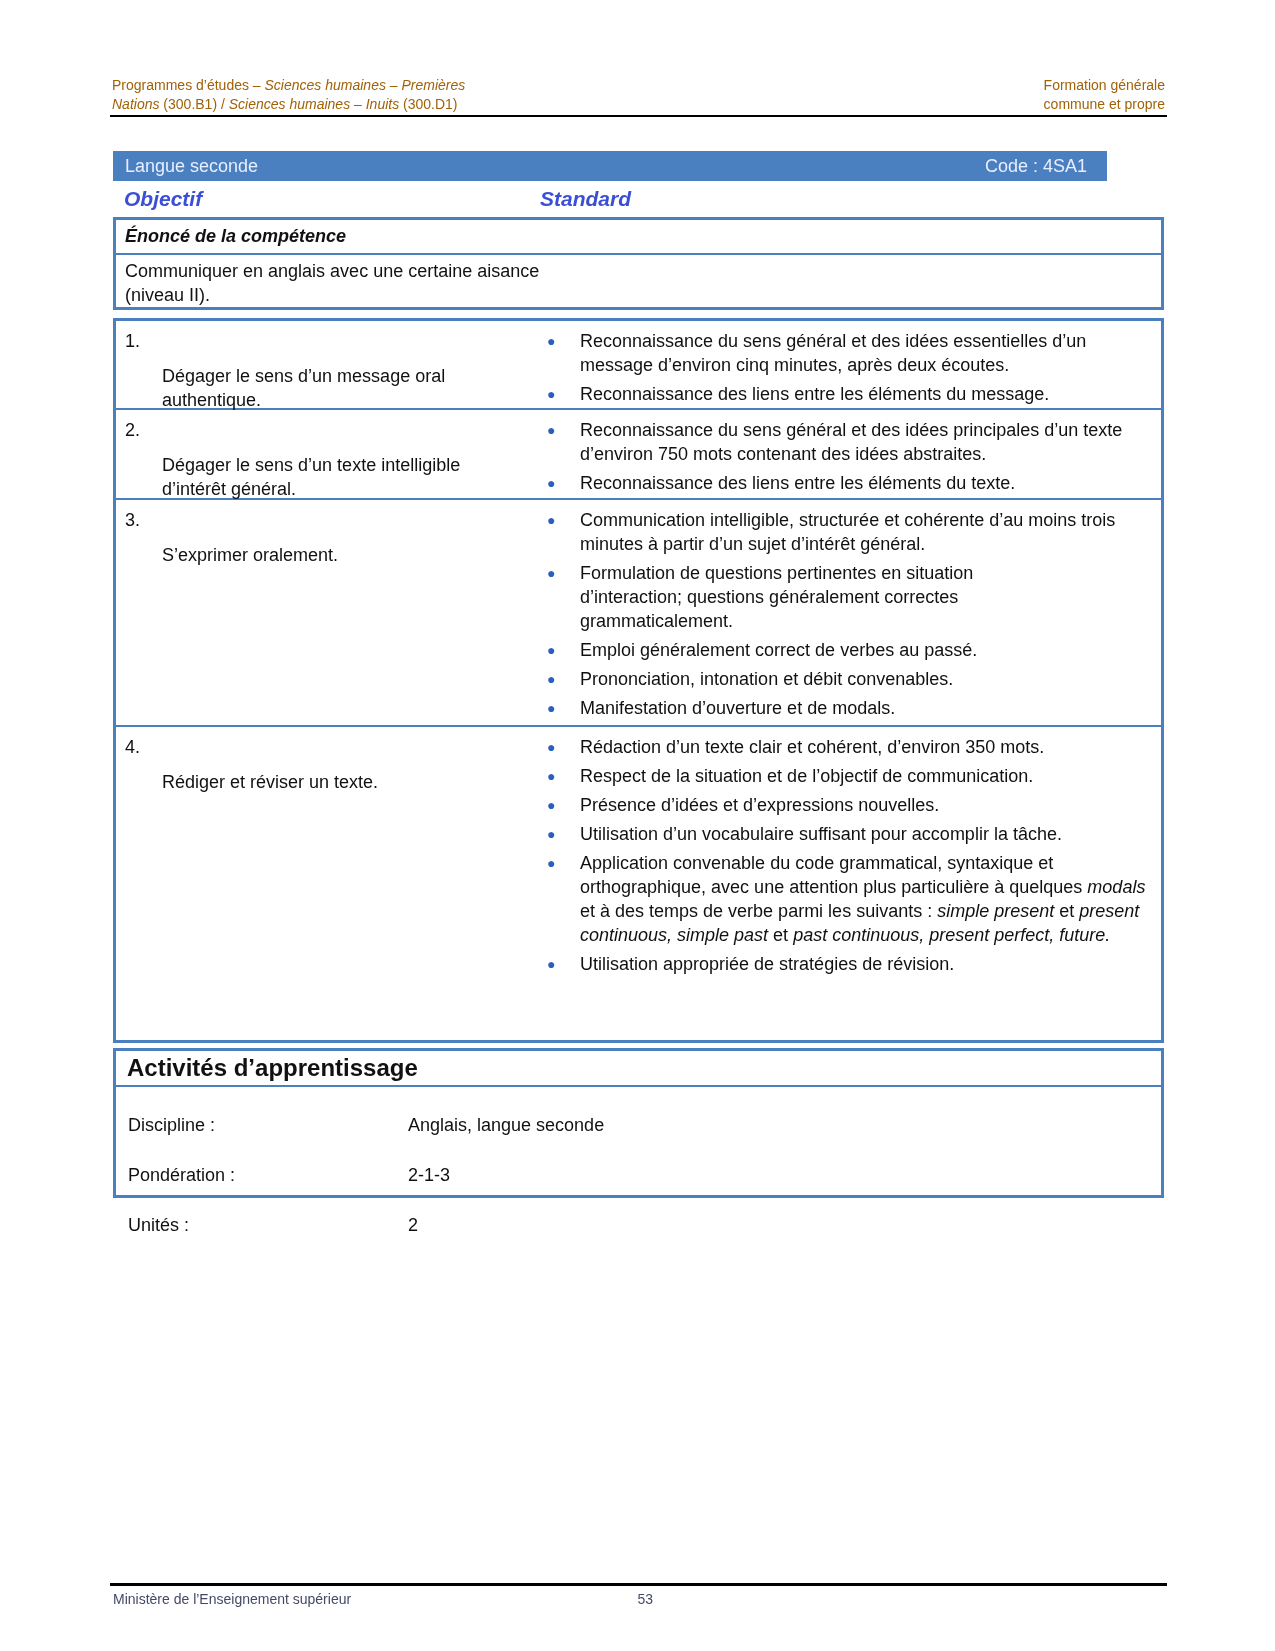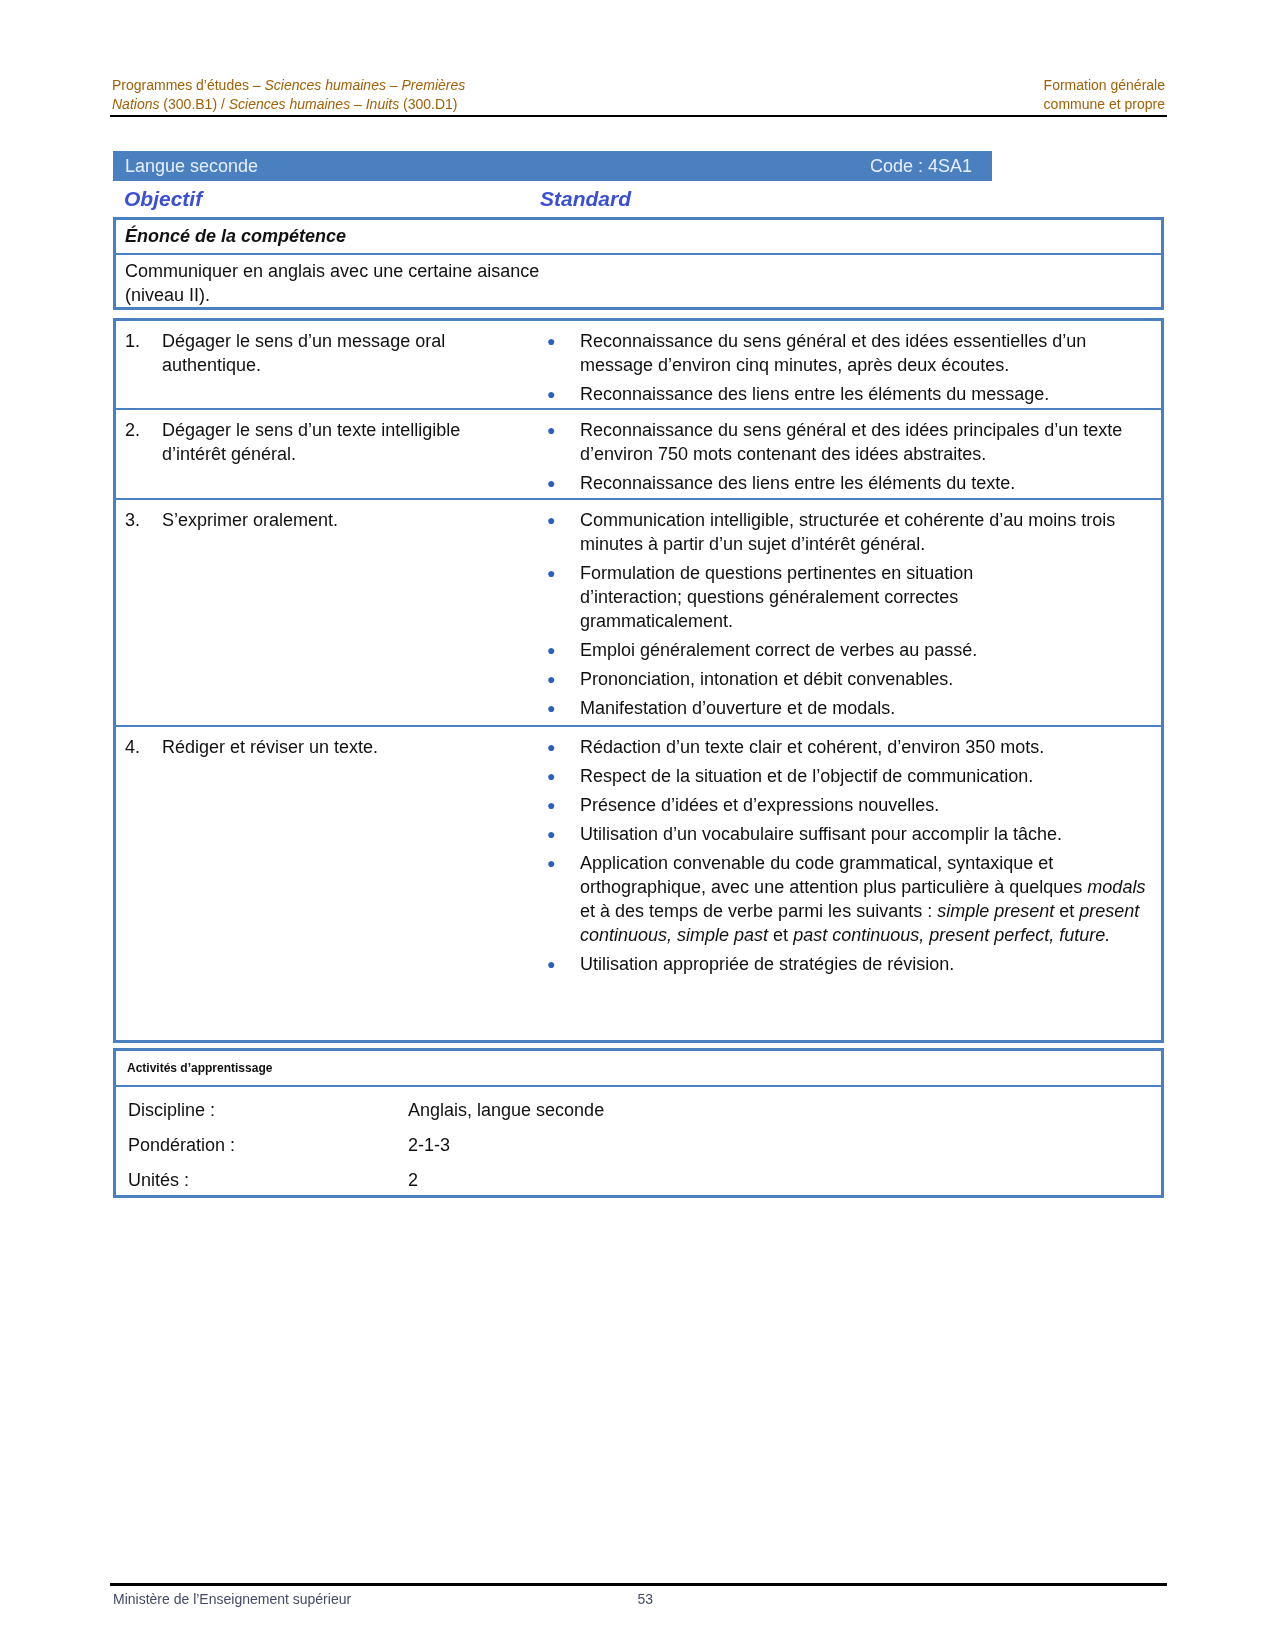--- a/index.html
+++ b/index.html
@@ -6,21 +6,21 @@
   body { width: 1275px; height: 1651px; position: relative; overflow: hidden;
          font-family: "Liberation Sans", sans-serif; color: #111; }
 
   .page-header { position: absolute; left: 112px; top: 76px; width: 1053px; }
   .page-header .row { display: flex; justify-content: space-between;
                       font-size: 14px; line-height: 19px; color: #a16207; }
   .page-header .row .left i { font-style: italic; }
   .header-rule { position: absolute; left: 110px; top: 115px; width: 1057px;
                  height: 2px; background: #000; }
 
-  .title-bar { position: absolute; left: 113px; top: 151px; width: 879px; height: 30px;
+  .title-bar { position: absolute; left: 113px; top: 151px; width: 994px; height: 30px;
                background: #4a7fc0; display: flex; justify-content: space-between;
                align-items: center; padding: 0 20px 0 12px; box-sizing: border-box;
                color: #e8eeff; font-size: 18px; }
 
   .objective-row { position: absolute; left: 113px; top: 184px; width: 1051px; height: 30px;
                    display: flex; align-items: center; }
   .objective-row .label { font-weight: bold; font-style: italic; font-size: 21px;
                           color: #3b4fd6; }
   .objective-row .col-left { width: 427px; padding-left: 11px; box-sizing: border-box; }
 
@@ -33,31 +33,31 @@
   .elements-box { left: 113px; top: 318px; width: 1051px; height: 725px; }
   .elements-box .head { height: 32px; border-bottom: 2px solid #4a7fc0; display: flex;
                         align-items: center; font-weight: bold; font-size: 18px; }
   .elements-box .head .c1 { width: 427px; padding-left: 9px; box-sizing: border-box; }
 
   .el-row { display: flex; border-bottom: 2px solid #4a7fc0; box-sizing: border-box; }
   .el-row:last-child { border-bottom: none; }
   .el-left { width: 427px; padding: 8px 0 0 9px; box-sizing: border-box; font-size: 18px;
              line-height: 24px; display: flex; }
   .el-left .num { width: 37px; flex: none; }
-  .el-left .txt { width: 340px; }
+  .el-left .txt { width: 340px; margin-top: 35px; }
   .el-right { flex: 1; padding: 8px 0 6px 0; box-sizing: border-box; }
   .crit { display: flex; font-size: 18px; line-height: 24px; margin-bottom: 5px; }
   .crit .bullet { width: 37px; flex: none; color: #2a5fc0; font-size: 14px; padding-left: 4px; box-sizing: border-box; }
   .crit .ctext { width: 575px; }
   .crit .ctext i { font-style: italic; }
 
   .activites-box { left: 113px; top: 1048px; width: 1051px; height: 150px; }
   .activites-box .head { height: 34px; border-bottom: 2px solid #4a7fc0; display: flex;
-                         align-items: center; padding-left: 11px; font-weight: bold; font-size: 12px; }
-  .kv { display: flex; font-size: 18px; line-height: 24px; padding-left: 12px; margin-top: 11px; }
+                         align-items: center; padding-left: 11px; font-weight: bold; font-size: 24px; }
+  .kv { display: flex; font-size: 18px; line-height: 24px; padding-left: 12px; margin-top: 26px; }
   .kv .k { width: 280px; }
 
   .footer-rule { position: absolute; left: 110px; top: 1583px; width: 1057px; height: 3px; background: #000; }
   .footer { position: absolute; left: 113px; top: 1591px; width: 540px; display: flex;
             justify-content: space-between; font-size: 14px; color: #444a66; }
 </style>
 </head>
 <body>
 
 <div class="page-header">

